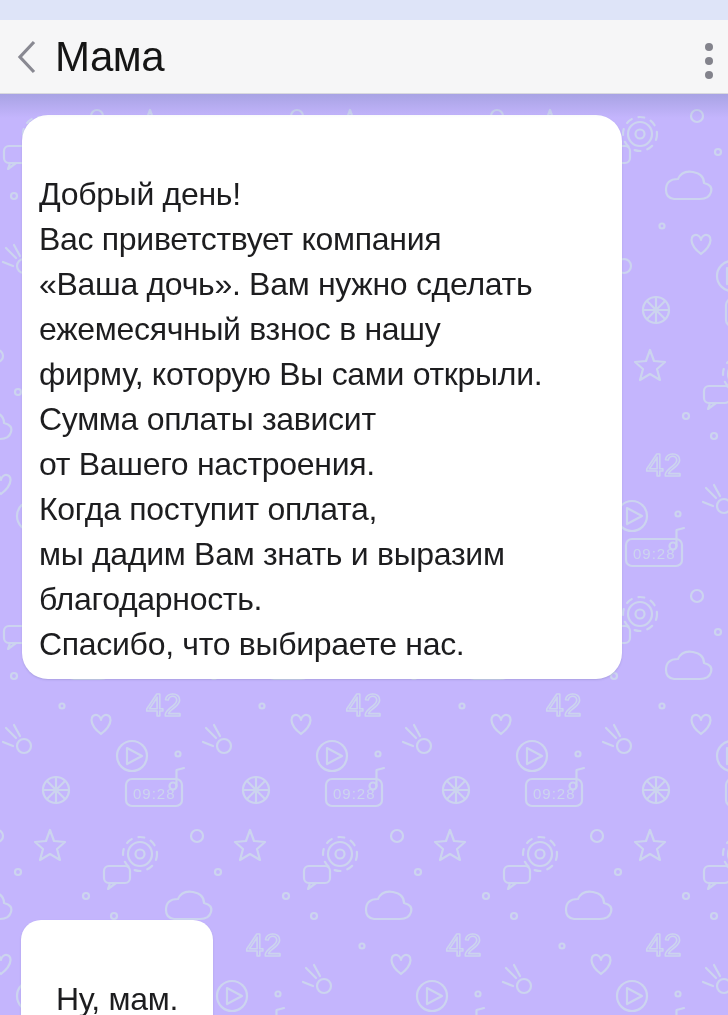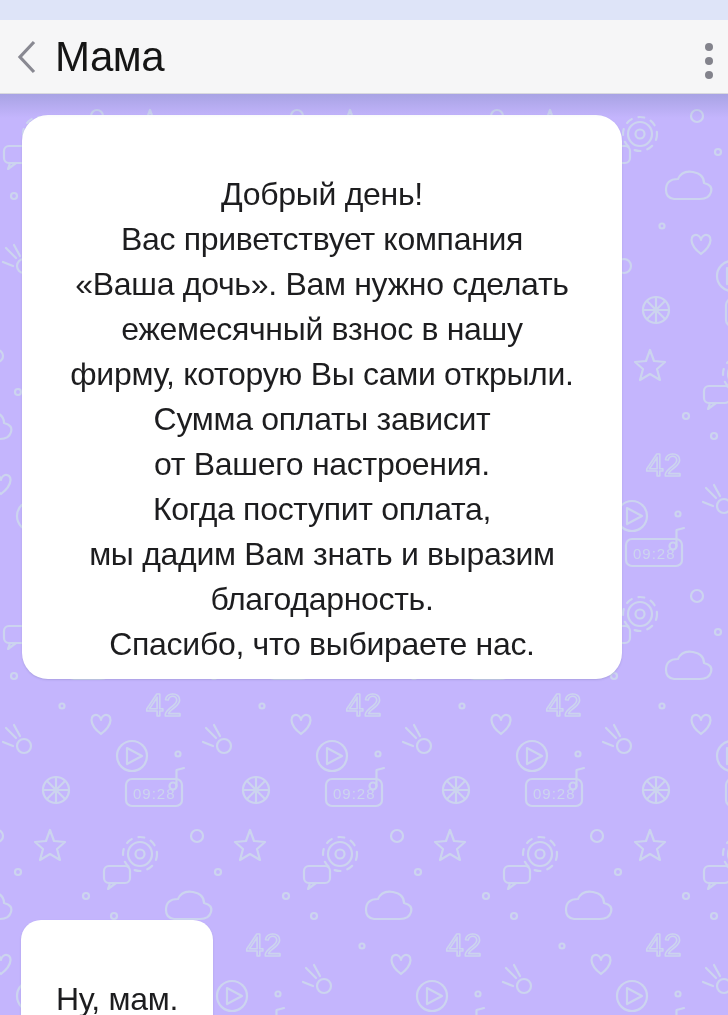--- a/index.html
+++ b/index.html
@@ -33,21 +33,21 @@
   }
 
   
   .bubble {
     position:absolute; box-sizing:border-box; z-index:1;
     font-size:32px; line-height:45px; letter-spacing:-0.3px; color:#1d1d1f;
     white-space:pre-line;
     box-shadow:0 1px 2px rgba(70,80,120,0.20);
     cursor:default;
   }
-  .bubble.incoming { background:#ffffff; border-radius:26px;text-align:center; }
+  .bubble.incoming { background:#ffffff; border-radius:26px; }
   .bubble.outgoing { background:#d8f6c2; border-radius:26px; }
   #msg1 { left:22px;  top:21px;  width:600px; padding:12px 17px; }
   #msg2 { right:38px; top:554px; width:593px; padding:10px 20px; }
   #msg3 { left:21px;  top:826px; padding:12px 35px; border-radius:20px; }
 </style>
 </head>
 <body>
 
 <div class="phone">
 

